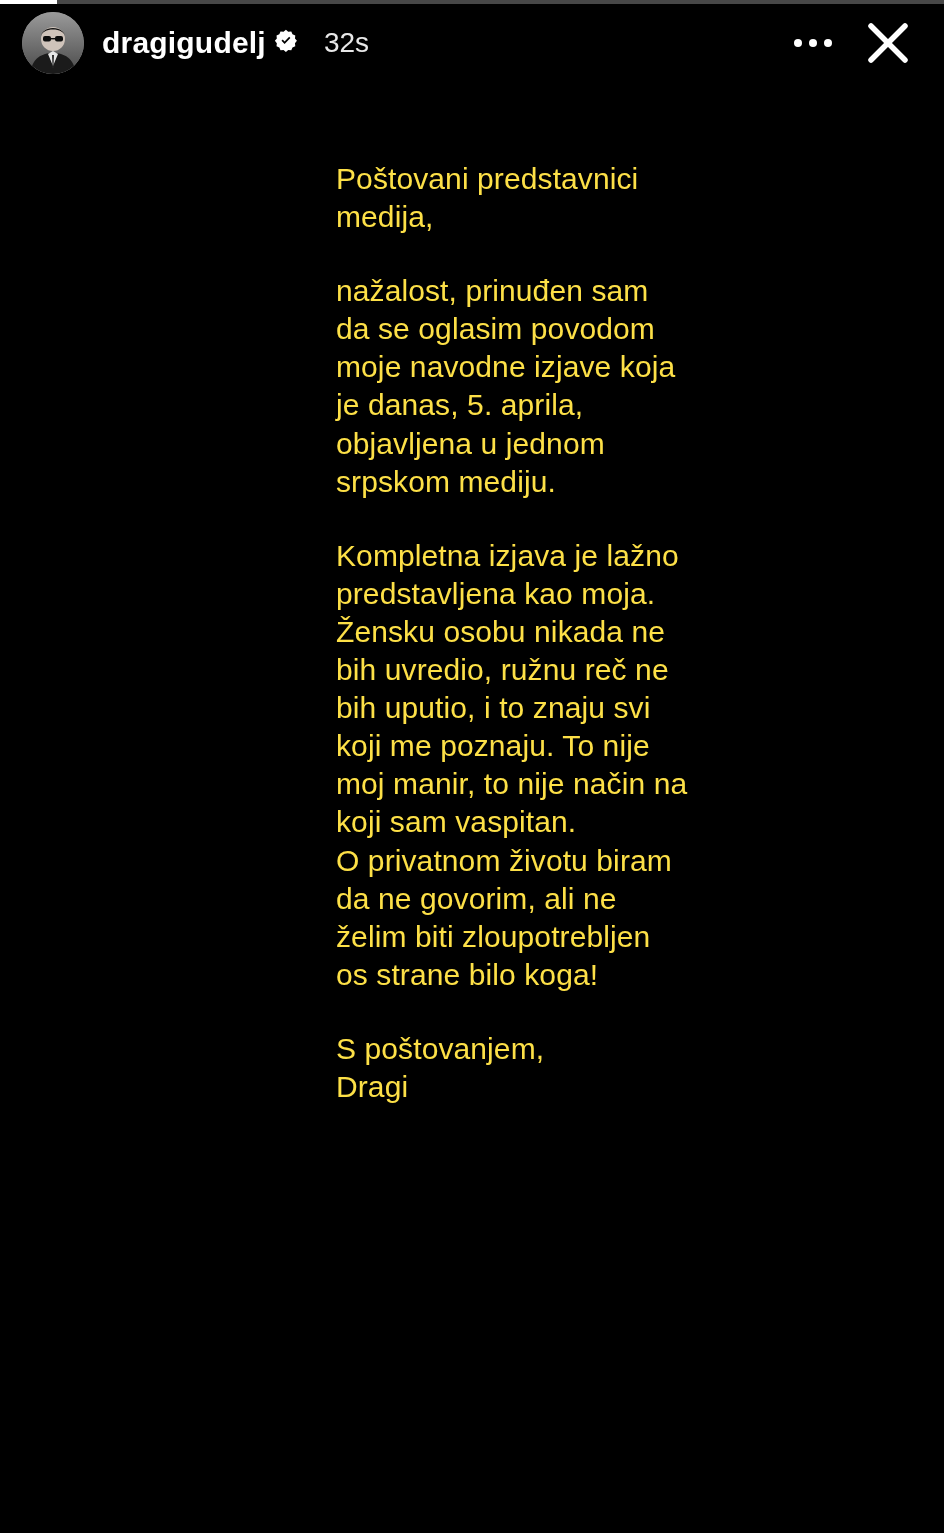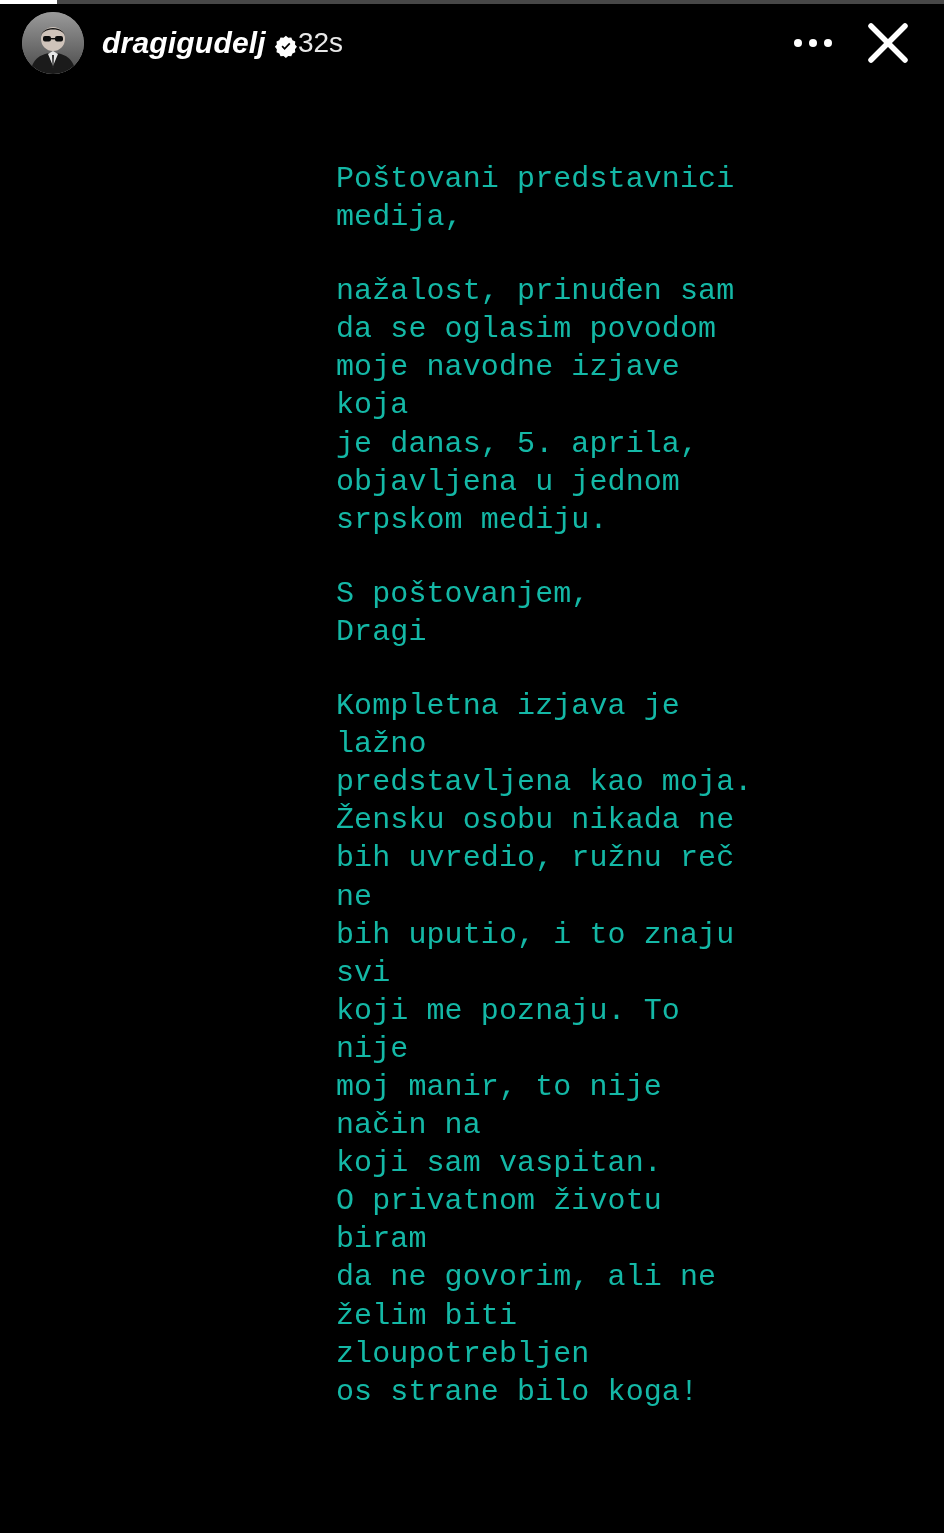--- a/index.html
+++ b/index.html
@@ -47,42 +47,42 @@
     border-radius: 50%;
     overflow: hidden;
     flex: 0 0 auto;
     background: #8a8a8a;
     position: relative;
   }
   .avatar svg { display: block; width: 62px; height: 62px; }
 
   .username-wrap {
     display: flex;
-    align-items: flex-end;
+    align-items: flex-start;
     margin-left: 18px;
     flex: 0 0 auto;
-    font-style: italic;
   }
   .username {
     font-size: 30px;
     font-weight: 600;
     letter-spacing: 0.2px;
     color: #ffffff;
     line-height: 1;
   }
   .verified-badge {
     margin-left: 8px;
     width: 24px;
     height: 24px;
     flex: 0 0 auto;
     display: inline-flex;
     align-items: center;
     justify-content: center;
   }
   .timestamp {
+    margin-left: 26px;
     font-size: 28px;
     color: #e8e8e8;
     line-height: 1;
     font-weight: 400;
   }
   .header-spacer { flex: 1 1 auto; }
 
   .more-button {
     width: 54px;
     height: 54px;
@@ -113,25 +113,25 @@
   }
 
   
   .story-body {
     position: absolute;
     top: 160px;
     left: 336px;
     width: 420px;
   }
   .story-paragraph {
-    font-family: Liberation Mono, monospace;
+    font-family: Liberation Sans, sans-serif;
     font-size: 30px;
     line-height: 1.27;
     font-weight: 300;
-    color: #14b8a6;
+    color: #fde047;
     letter-spacing: 0.1px;
     white-space: pre-line;
     margin-bottom: 36px;
   }
   .story-paragraph:last-child { margin-bottom: 0; }
 </style>
 </head>
 <body>
 
 <div class="progress-track">
@@ -202,27 +202,27 @@
 
 <div class="story-body">
   <p class="story-paragraph">Poštovani predstavnici
 medija,</p>
   <p class="story-paragraph">nažalost, prinuđen sam
 da se oglasim povodom
 moje navodne izjave koja
 je danas, 5. aprila,
 objavljena u jednom
 srpskom mediju.</p>
-  <p class="story-paragraph">S poštovanjem,
- Dragi</p>
   <p class="story-paragraph">Kompletna izjava je lažno
 predstavljena kao moja.
 Žensku osobu nikada ne
 bih uvredio, ružnu reč ne
 bih uputio, i to znaju svi
 koji me poznaju. To nije
 moj manir, to nije način na
 koji sam vaspitan.
 O privatnom životu biram
 da ne govorim, ali ne
 želim biti zloupotrebljen
 os strane bilo koga!</p>
+  <p class="story-paragraph">S poštovanjem,
+ Dragi</p>
 </div>
 
 </body></html>

